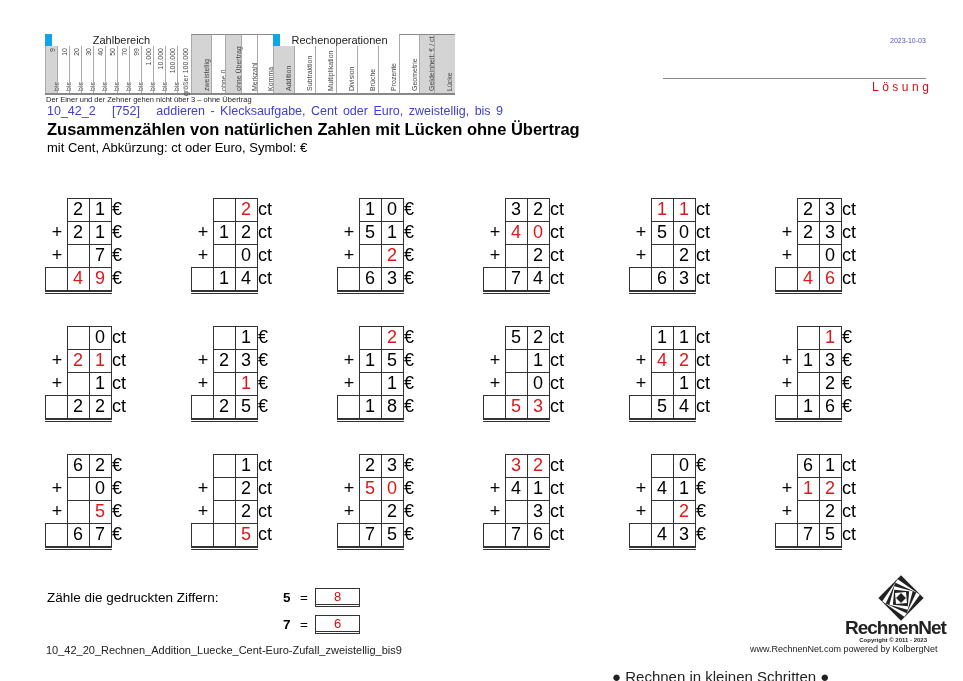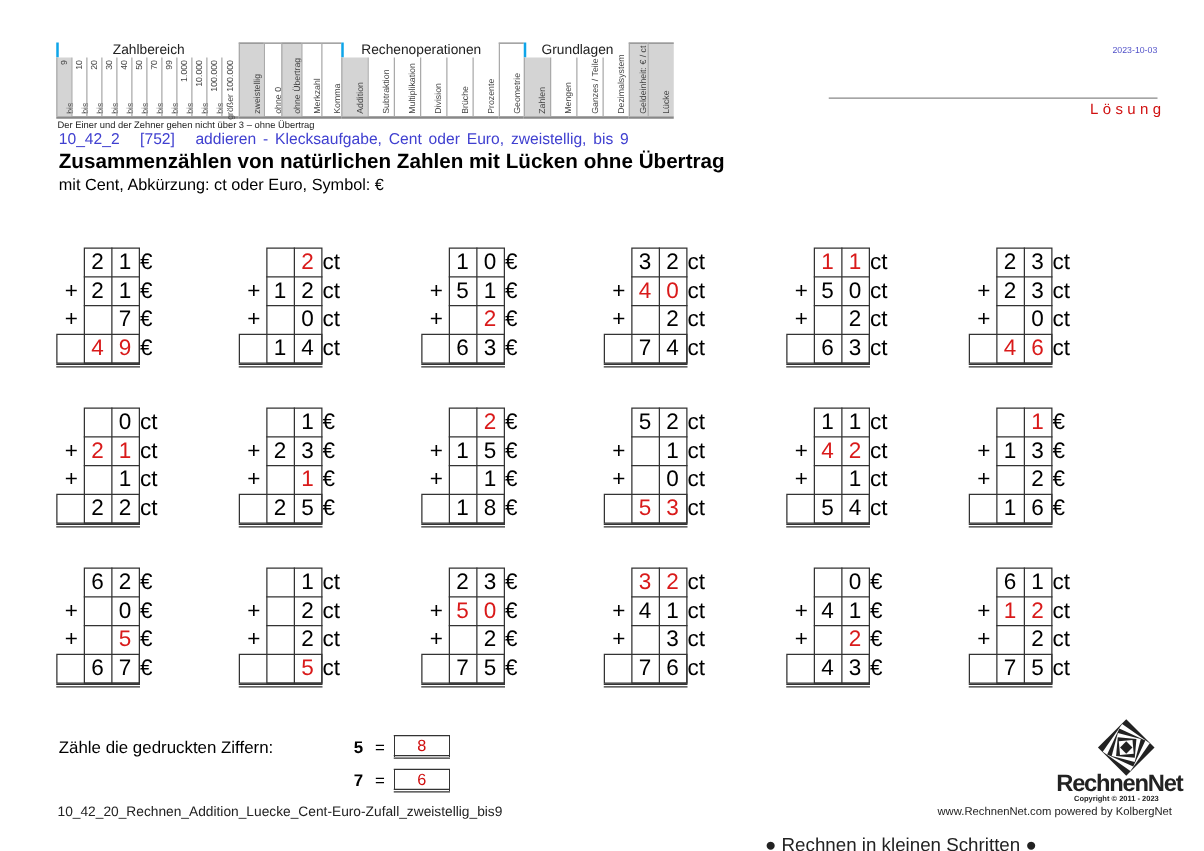--- a/index.html
+++ b/index.html
@@ -2,21 +2,21 @@
 <html><head>
 <meta charset="utf-8">
 <style>
   * { box-sizing: border-box; margin: 0; padding: 0; }
   html, body { width: 963px; height: 681px; background: #ffffff; overflow: hidden; }
   body { position: relative; font-family: "Liberation Sans", sans-serif; color: #000; }
 
   
   .hdr { position: absolute; top: 34px; left: 45px; height: 61px; display: flex; }
   .grp { position: relative; display: flex; flex-direction: column; }
-  .grp-title { height: 12px; font-size: 11px; line-height: 12px; text-align: center; color: #222; border-left: 2px solid #0ea5e9; }
+  .grp-title { height: 12px; font-size: 11px; line-height: 12px; text-align: center; color: #222; border-left: 7px solid #0ea5e9; }
   .grp-cols { display: flex; flex: 1; border-bottom: 2px solid #888; }
   .hc { position: relative; border-left: 1px solid #aaa; height: 100%; }
   .hc.shade { background: #d4d4d4; }
   .hc.tall { margin-top: -12px; height: calc(100% + 12px); border-top: 1px solid #888; }
   .hc .vt { position: absolute; left: 50%; bottom: 2px; transform-origin: left bottom; transform: rotate(-90deg) translateY(100%); white-space: nowrap; font-size: 7px; color: #444; line-height: 9px; }
   .hc .vt2 { position: absolute; left: 50%; top: 2px; transform-origin: left top; transform: rotate(-90deg) translateX(-100%) translateY(-50%); white-space: nowrap; font-size: 7px; color: #444; }
 
   .subnote { position: absolute; top: 95px; left: 46px; font-size: 7.5px; color: #222; }
   .date { position: absolute; top: 37px; left: 890px; font-size: 7px; color: #5050c8; }
   .rule { position: absolute; top: 78px; left: 663px; width: 263px; height: 1px; background: #888; }
@@ -151,37 +151,20 @@
         <div class="hc" style="width: 21px;">
           <span class="vt">Prozente</span>
         </div>
       </div>
     </div>
     <div class="grp">
       <div class="grp-title" style="border-left: none;"></div>
       <div class="grp-cols">
         <div class="hc tall" style="width: 20px;">
           <span class="vt">Geometrie</span>
-        </div>
-      </div>
-    </div>
-    <div class="grp">
-      <div class="grp-title">Grundlagen</div>
-      <div class="grp-cols">
-        <div class="hc shade" style="width: 21px;">
-          <span class="vt">Zahlen</span>
-        </div>
-        <div class="hc" style="width: 21px;">
-          <span class="vt">Mengen</span>
-        </div>
-        <div class="hc" style="width: 21px;">
-          <span class="vt">Ganzes / Teile</span>
-        </div>
-        <div class="hc" style="width: 21px;">
-          <span class="vt">Dezimalsystem</span>
         </div>
       </div>
     </div>
     <div class="grp">
       <div class="grp-title" style="border-left: none;"></div>
       <div class="grp-cols">
         <div class="hc shade tall" style="width: 15px;">
           <span class="vt">Geldeinheit: € / ct</span>
         </div>
         <div class="hc shade tall" style="width: 21px;">

